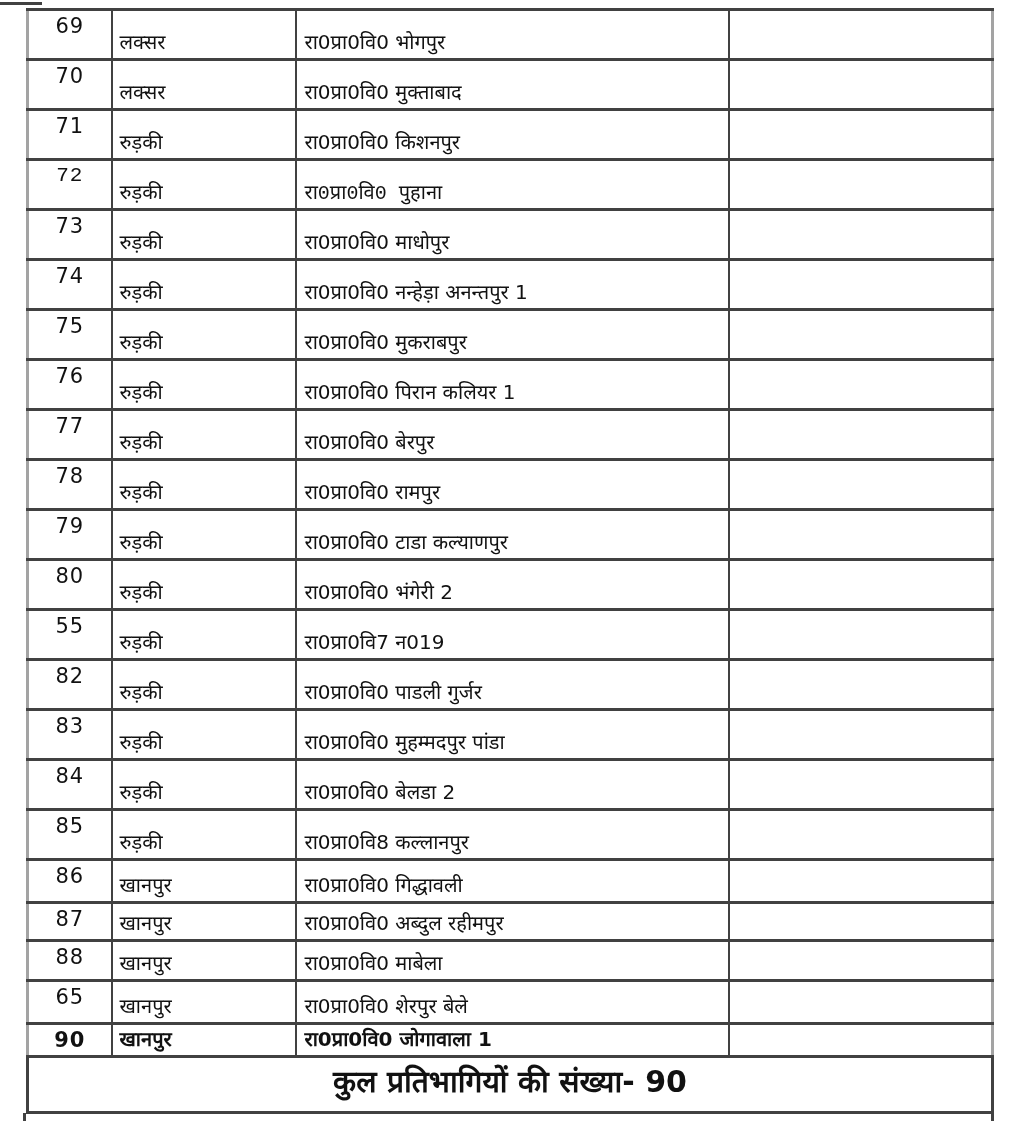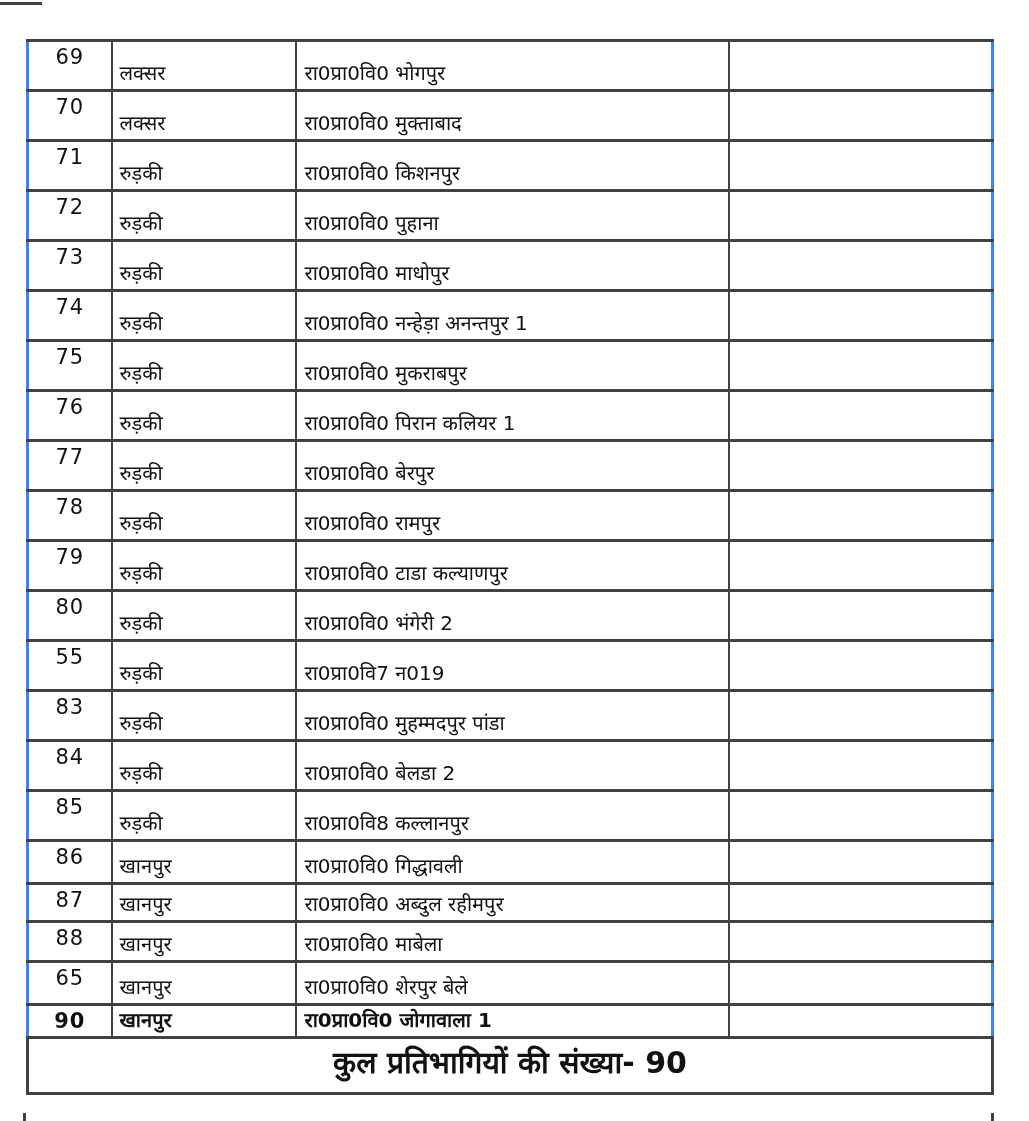--- a/index.html
+++ b/index.html
@@ -23,23 +23,22 @@
     height: 3px;
     background: #414141;
   }
   table.participants {
     position: absolute;
     left: 26px;
     top: 8px;
     width: 965px;
     border-collapse: collapse;
     table-layout: fixed;
-    border: 3px solid #3b82f6;
+    border: 3px solid #a3a3a3;
     background: #fdba74;
-    margin-top: 31px;
   }
   td {
     border: 3px solid #414141;
     border-left-width: 2px;
     border-right-width: 2px;
     background: #ffffff;
     overflow: hidden;
     white-space: nowrap;
   }
   td.serial-cell {
@@ -105,21 +104,21 @@
         <td class="block-cell">लक्सर</td>
         <td class="school-cell">रा0प्रा0वि0 मुक्ताबाद</td>
         <td class="remark-cell"></td>
       </tr>
       <tr style="height: 50px;">
         <td class="serial-cell">71</td>
         <td class="block-cell">रुड़की</td>
         <td class="school-cell">रा0प्रा0वि0 किशनपुर</td>
         <td class="remark-cell"></td>
       </tr>
-      <tr style="height: 50px;">
+      <tr style="height: 50px; font-family: Liberation Mono, monospace;">
         <td class="serial-cell">72</td>
         <td class="block-cell">रुड़की</td>
         <td class="school-cell">रा0प्रा0वि0 पुहाना</td>
         <td class="remark-cell"></td>
       </tr>
       <tr style="height: 50px;">
         <td class="serial-cell">73</td>
         <td class="block-cell">रुड़की</td>
         <td class="school-cell">रा0प्रा0वि0 माधोपुर</td>
         <td class="remark-cell"></td>
@@ -163,20 +162,26 @@
       <tr style="height: 50px;">
         <td class="serial-cell">80</td>
         <td class="block-cell">रुड़की</td>
         <td class="school-cell">रा0प्रा0वि0 भंगेरी 2</td>
         <td class="remark-cell"></td>
       </tr>
       <tr style="height: 50px;">
         <td class="serial-cell">55</td>
         <td class="block-cell">रुड़की</td>
         <td class="school-cell">रा0प्रा0वि7 न019</td>
+        <td class="remark-cell"></td>
+      </tr>
+      <tr style="height: 50px;">
+        <td class="serial-cell">82</td>
+        <td class="block-cell">रुड़की</td>
+        <td class="school-cell">रा0प्रा0वि0 पाडली गुर्जर</td>
         <td class="remark-cell"></td>
       </tr>
       <tr style="height: 50px;">
         <td class="serial-cell">83</td>
         <td class="block-cell">रुड़की</td>
         <td class="school-cell">रा0प्रा0वि0 मुहम्मदपुर पांडा</td>
         <td class="remark-cell"></td>
       </tr>
       <tr style="height: 50px;">
         <td class="serial-cell">84</td>

